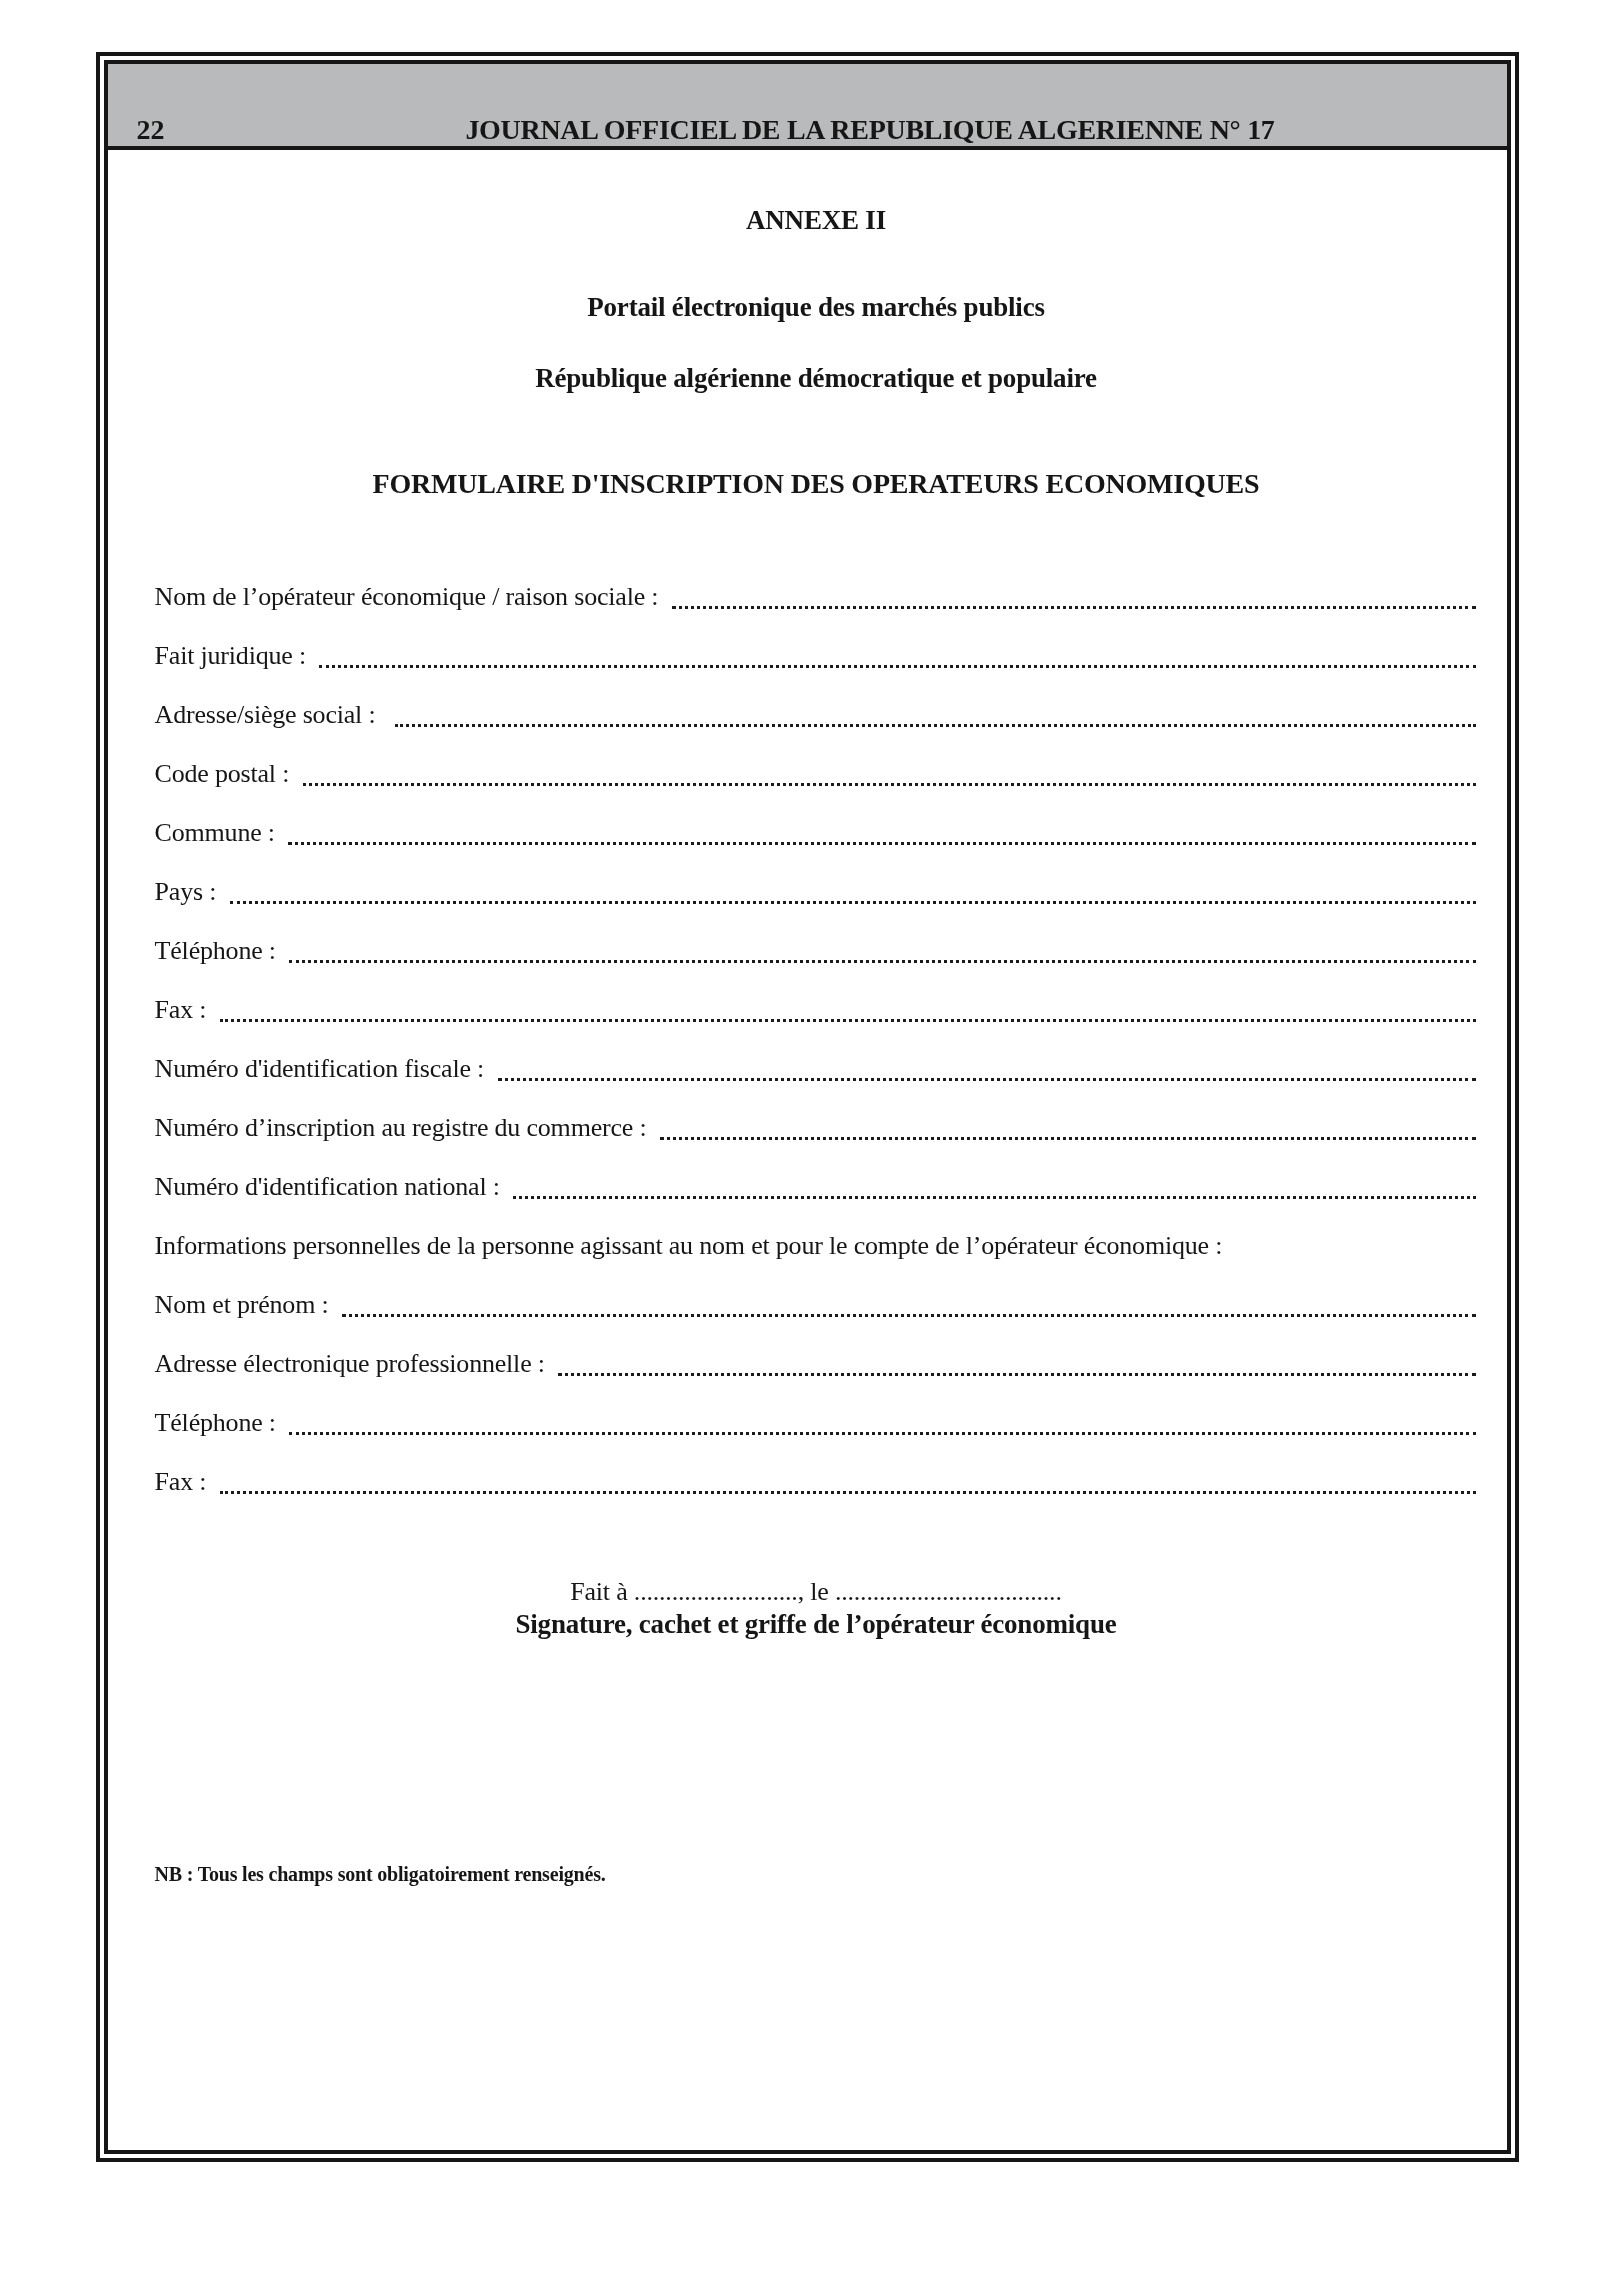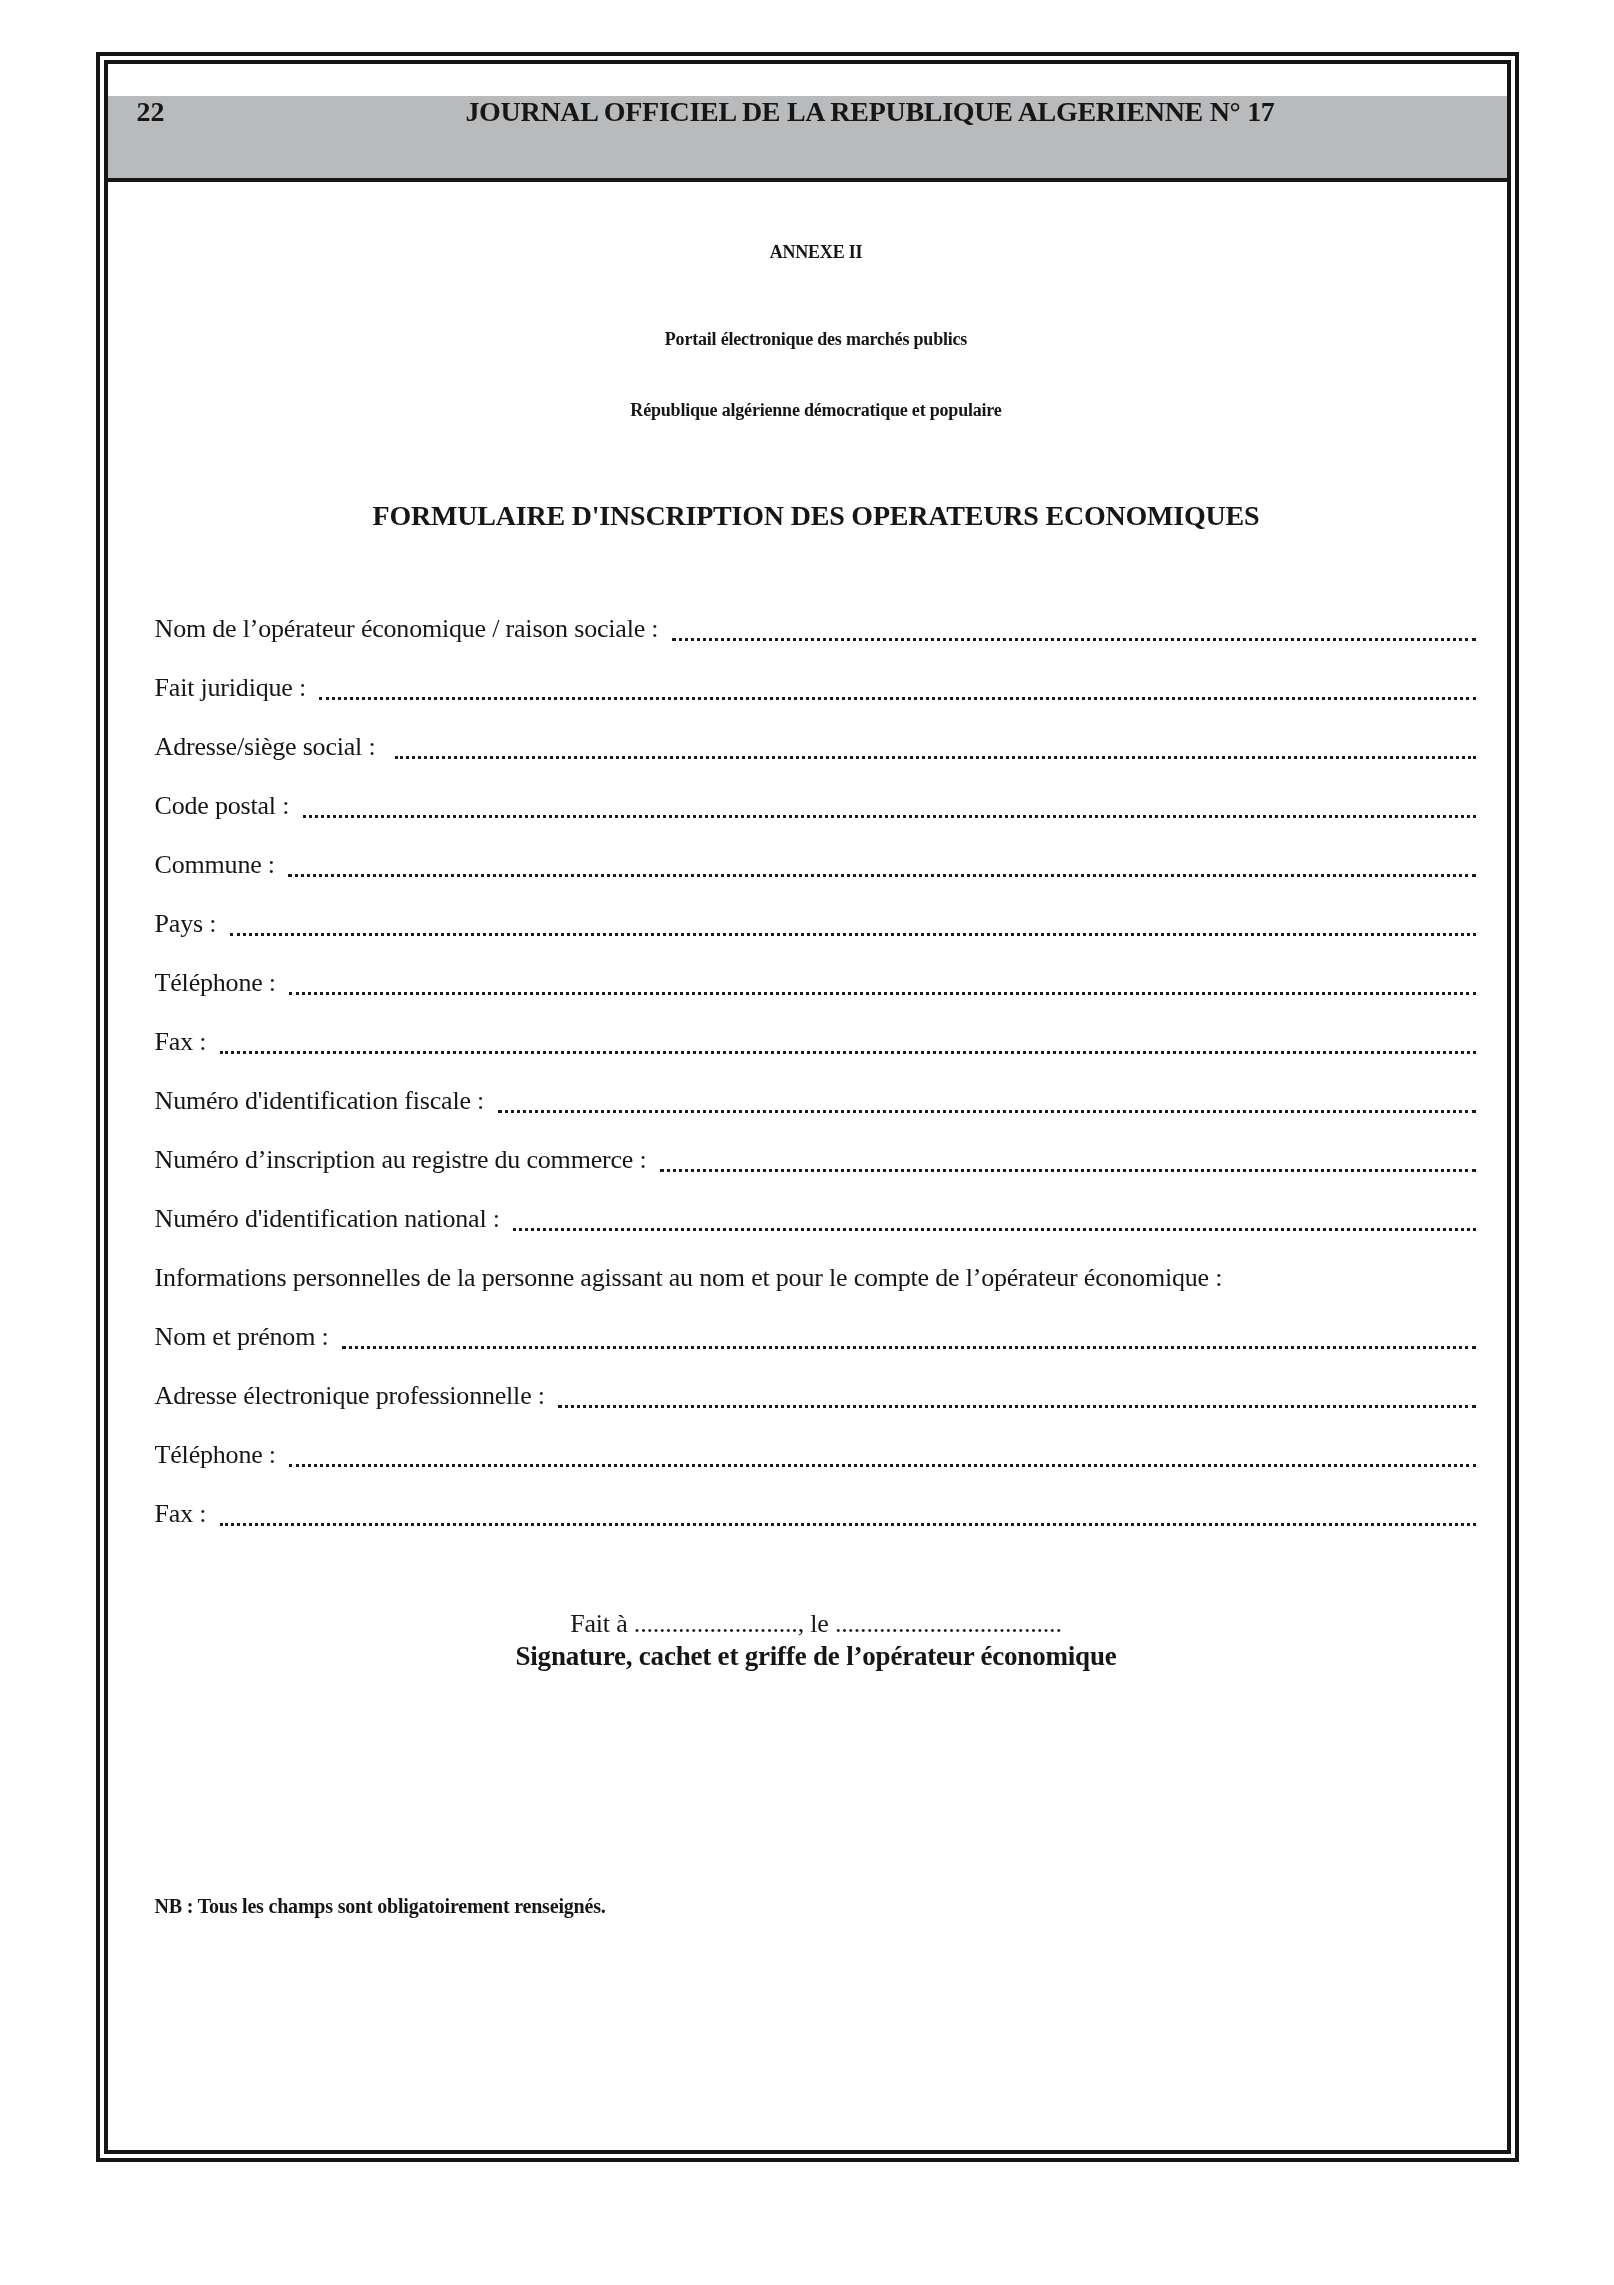--- a/index.html
+++ b/index.html
@@ -20,44 +20,43 @@
   .frame-inner {
     width: 100%; height: 100%;
     border: 4.5px solid var(--ink, #161616);
     display: flex; flex-direction: column;
     overflow: hidden;
   }
   .band {
     background: var(--band-bg, #b9babc);
     border-bottom: 4.5px solid var(--ink, #161616);
     height: 86px; flex: 0 0 86px;
-    display: flex; align-items: flex-start;
+    display: flex; align-items: flex-end;
     padding: 0 22px 0 29px;
-    margin-top: 32px;
   }
   .band .page-num {
     font-weight: bold; font-size: 28px; width: 118px; flex: 0 0 118px;
   }
   .band .jtitle {
     flex: 1 1 auto; text-align: center;
     font-weight: bold; font-size: 28px; letter-spacing: -0.3px;
     white-space: nowrap;
   }
   .band .dates {
     flex: 0 0 auto; text-align: right;
     font-weight: bold; font-size: 27px; line-height: 38px;
     white-space: nowrap; min-width: 231px;
   }
   .main {
     flex: 1 1 auto;
     padding: 0 30px 0 47px;
     letter-spacing: -0.2px;
   }
   .center { text-align: center; font-weight: bold; }
-  .h-line { line-height: 33px; font-size: 18px; }
+  .h-line { line-height: 33px; font-size: 27px; }
   .h-annexe   { margin-top: 54px; }
   .h-republic { margin-top: 38px; }
   .h-portal   { margin-top: 54px; }
   .h-form     { margin-top: 72px; font-size: 28px; }
   .fields { margin-top: 80px; }
   .row {
     display: flex; align-items: flex-end;
     height: 33px; margin-bottom: 26px;
     font-size: 26px; line-height: 33px;
   }

